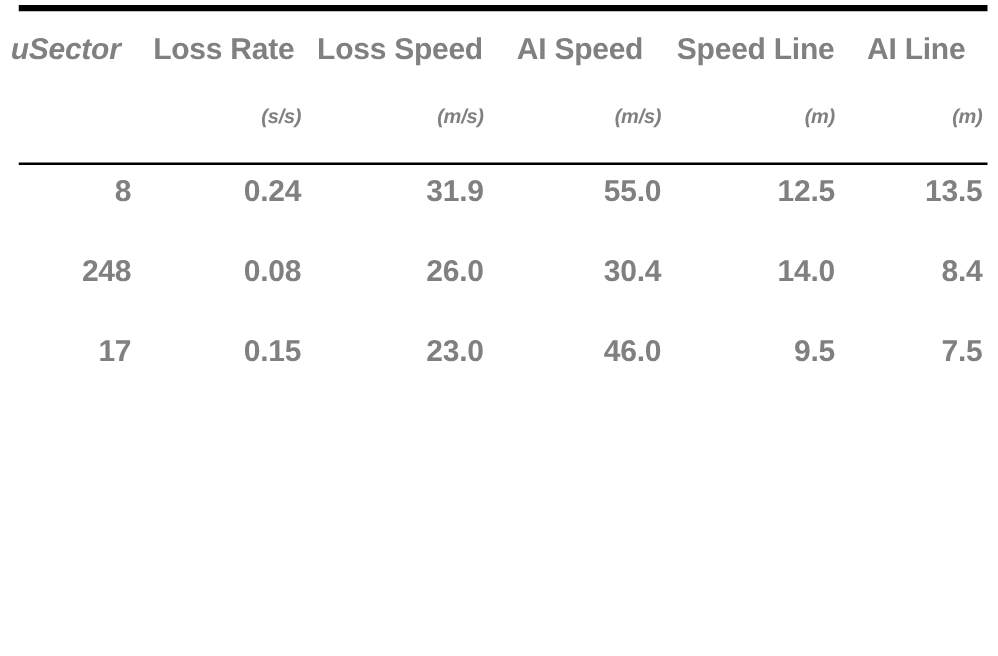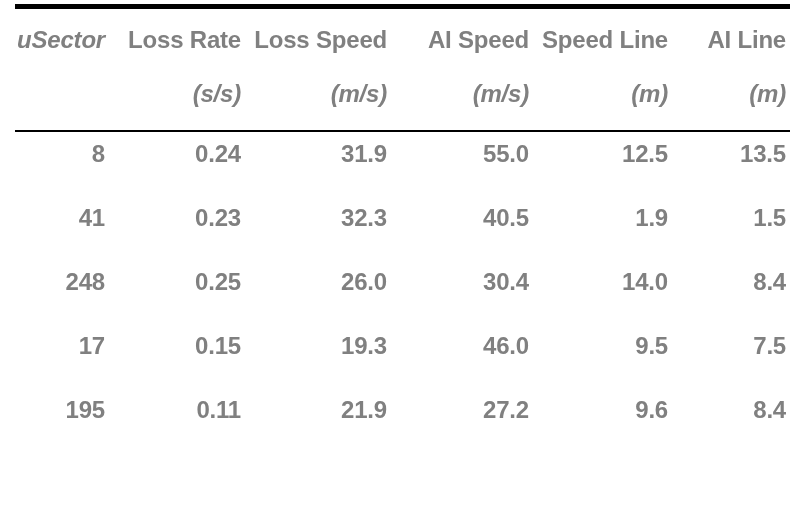--- a/index.html
+++ b/index.html
@@ -66,28 +66,29 @@
     font-weight: bold;
     white-space: nowrap;
   }
 
   
   tr.header-names th {
     font-size: 24px;
     height: 52px;
     line-height: 52px;
     letter-spacing: -0.2px;
+    text-align: center;
   }
   th.italic-head {
     font-style: italic;
   }
 
   
   tr.header-units th {
-    font-size: 24px;
+    font-size: 16px;
     font-style: italic;
     height: 56px;
     line-height: 56px;
     letter-spacing: -0.2px;
   }
 
   
   tbody tr.data-row td {
     font-size: 24px;
     height: 64px;
@@ -141,47 +142,31 @@
     <tbody>
       <tr class="data-row">
         <td>8</td>
         <td>0.24</td>
         <td>31.9</td>
         <td>55.0</td>
         <td>12.5</td>
         <td>13.5</td>
       </tr>
       <tr class="data-row">
-        <td>41</td>
-        <td>0.23</td>
-        <td>32.3</td>
-        <td>40.5</td>
-        <td>1.9</td>
-        <td>1.5</td>
-      </tr>
-      <tr class="data-row">
         <td>248</td>
-        <td>0.25</td>
+        <td>0.08</td>
         <td>26.0</td>
         <td>30.4</td>
         <td>14.0</td>
         <td>8.4</td>
       </tr>
       <tr class="data-row">
         <td>17</td>
         <td>0.15</td>
-        <td>19.3</td>
+        <td>23.0</td>
         <td>46.0</td>
         <td>9.5</td>
         <td>7.5</td>
-      </tr>
-      <tr class="data-row">
-        <td>195</td>
-        <td>0.11</td>
-        <td>21.9</td>
-        <td>27.2</td>
-        <td>9.6</td>
-        <td>8.4</td>
       </tr>
     </tbody>
   </table>
 
 </div>
 
 </body></html>

